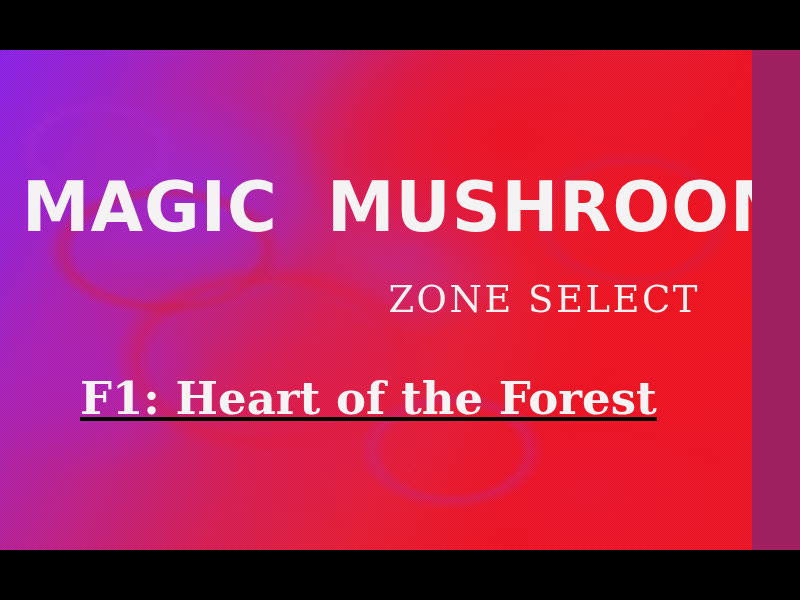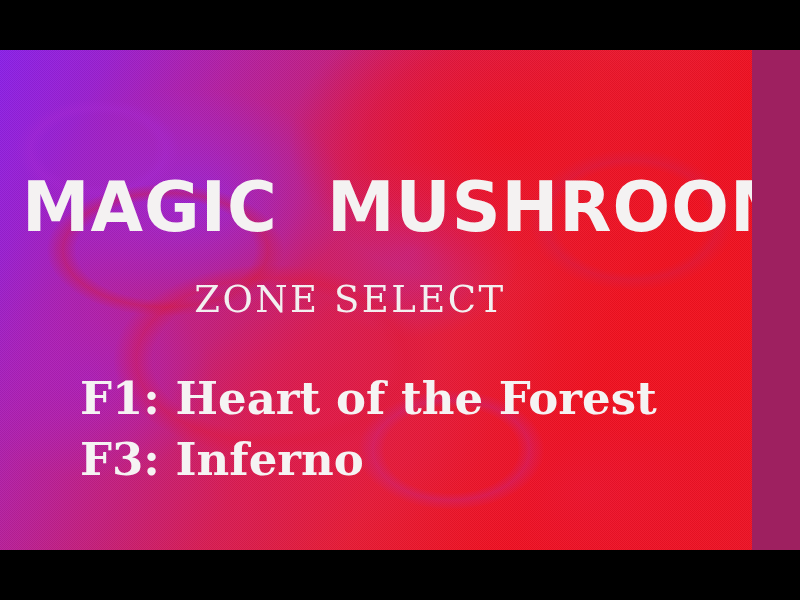--- a/index.html
+++ b/index.html
@@ -121,34 +121,35 @@
     white-space: pre;
     transform: scaleX(0.97);
     transform-origin: left center;
   }
 
   #zone-select-label {
     position: absolute;
     left: 0;
     top: 231px;
     width: 700px;
-    text-align: center;
+    text-align: right;
     color: #F2F0F0;
     font-family: "DejaVu Serif", serif;
     font-weight: normal;
     font-size: 37px;
     line-height: 37px;
     letter-spacing: 2.5px;
   }
 
   #zone-menu {
     position: absolute;
     left: 80px;
     top: 318px;
     width: 660px;
+    text-decoration: underline;
   }
   .zone-entry {
     color: #F5F3F3;
     font-family: "DejaVu Serif", serif;
     font-weight: bold;
     font-size: 45px;
     line-height: 61px;
     height: 61px;
     letter-spacing: 0px;
     white-space: pre;
@@ -165,21 +166,20 @@
     <div class="plasma-layer" id="plasma-swirl"></div>
     <div class="plasma-layer" id="plasma-dither"></div>
 
     <div id="content">
       <div id="game-title">MAGIC  MUSHROOM</div>
 
       <div id="zone-select-label">ZONE SELECT</div>
 
       <div id="zone-menu">
         <div class="zone-entry">F1: Heart of the Forest</div>
-        <div class="zone-entry">F3: Inferno</div>
       </div>
     </div>
   </div>
 
   <div id="side-strip"></div>
 
   <div class="letterbox" id="letterbox-top"></div>
   <div class="letterbox" id="letterbox-bottom"></div>
 
 </div>

